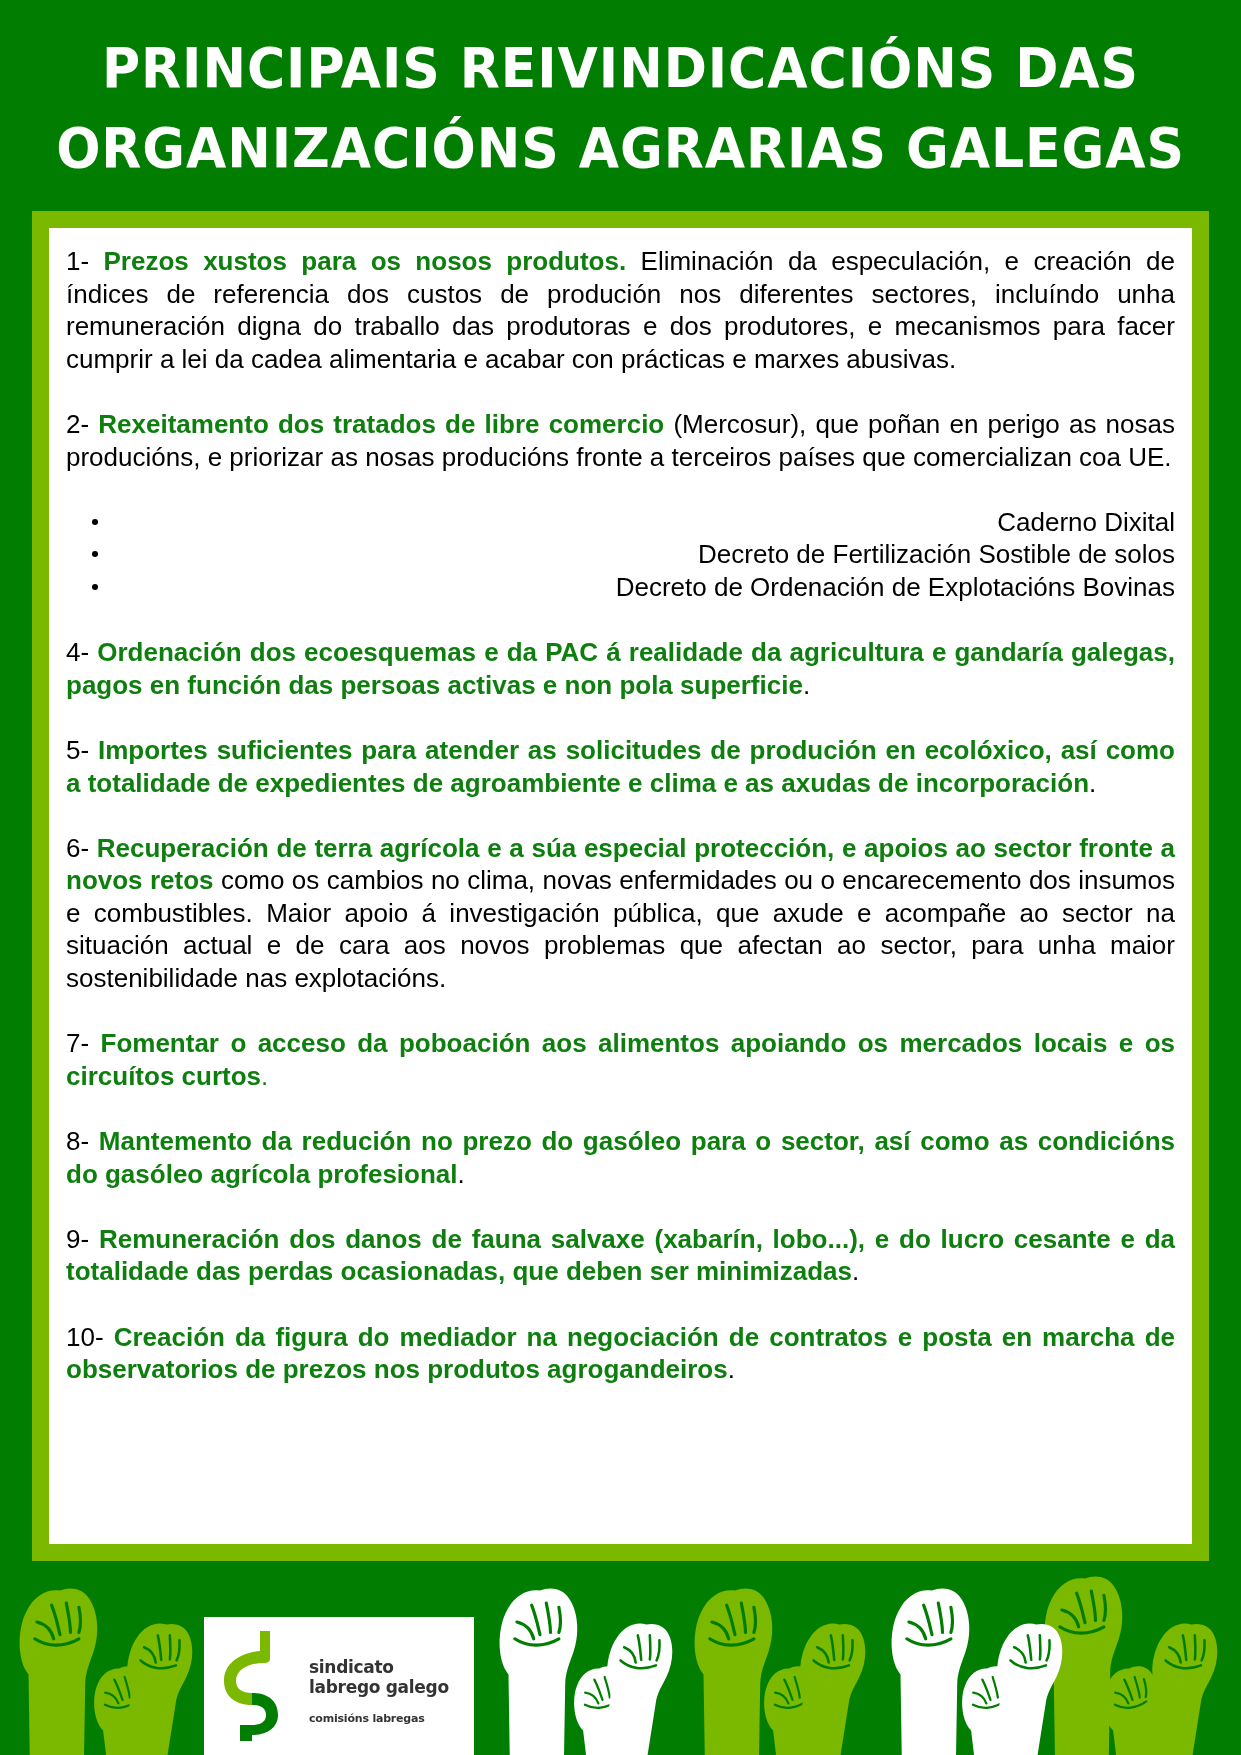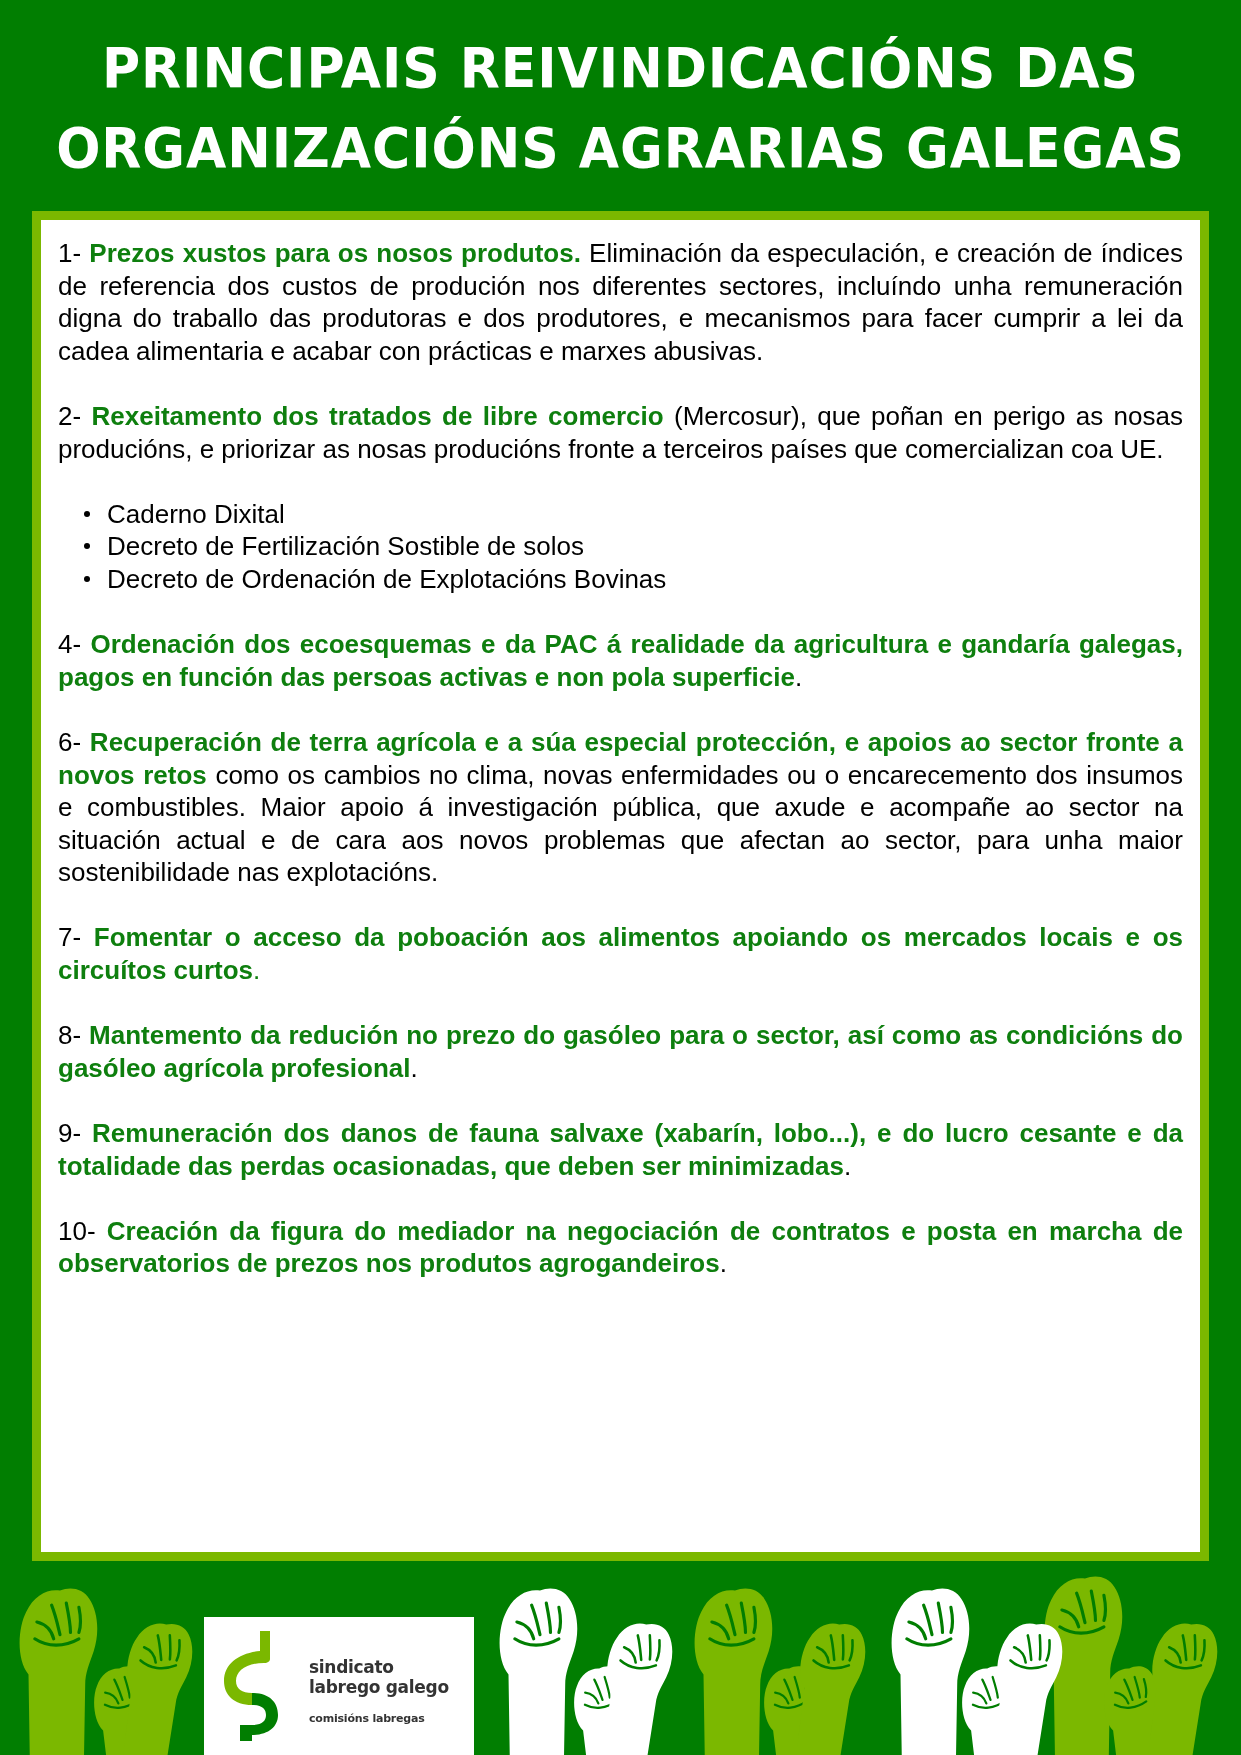--- a/index.html
+++ b/index.html
@@ -29,21 +29,21 @@
       transform-origin: center top;
     }
     .title .line { display: block; white-space: nowrap; }
     .frame {
       position: absolute;
       left: 32px;
       top: 211px;
       width: 1177px;
       height: 1350px;
       background: #7bb800;
-      padding: 9px;
+      padding: 17px;
     }
     .panel {
       width: 100%;
       height: 100%;
       background: #ffffff;
       padding: 17px 17px 0 17px;
       color: #000000;
       font-size: 26px;
       line-height: 32.6px;
     }
@@ -55,21 +55,21 @@
     .item .hl { color: #0e7f0e; font-weight: bold; }
     .item .hl-plain { color: #0e7f0e; }
     .bullets {
       list-style: none;
       margin: 0;
       padding: 0;
     }
     .bullets li {
       position: relative;
       padding-left: 49px;
-      text-align: left;
+      text-align: right;
     }
     .bullets li .dot {
       position: absolute;
       left: 26px;
       top: 13px;
       width: 6px;
       height: 6px;
       border-radius: 50%;
       background: #000;
     }
@@ -147,20 +147,24 @@
         <li><span class="dot"></span><span>Decreto de Fertilización Sostible de solos</span></li>
         <li><span class="dot"></span><span>Decreto de Ordenación de Explotacións Bovinas</span></li>
       </ul>
     </div>
 
     <p class="item">
       <span class="num">4-</span>
       <span class="hl">Ordenación dos ecoesquemas e da PAC á realidade da agricultura e gandaría galegas, pagos en función das persoas activas e non pola superficie</span><span>.</span>
     </p>
 
+    <p class="item">
+      <span class="num">5-</span>
+      <span class="hl">Importes suficientes para atender as solicitudes de produción en ecolóxico, así como a totalidade de expedientes de agroambiente e clima e as axudas de incorporación</span><span>.</span>
+    </p>
 
     <p class="item">
       <span class="num">6-</span>
       <span class="hl">Recuperación de terra agrícola e a súa especial protección, e apoios ao sector fronte a novos retos</span><span> como os cambios no clima, novas enfermidades ou o encarecemento dos insumos e combustibles. Maior apoio á investigación pública, que axude e acompañe ao sector na situación actual e de cara aos novos problemas que afectan ao sector, para unha maior sostenibilidade nas explotacións.</span>
     </p>
 
     <p class="item">
       <span class="num">7-</span>
       <span class="hl">Fomentar o acceso da poboación aos alimentos apoiando os mercados locais e os circuítos curtos</span><span class="hl-plain">.</span>
     </p>

